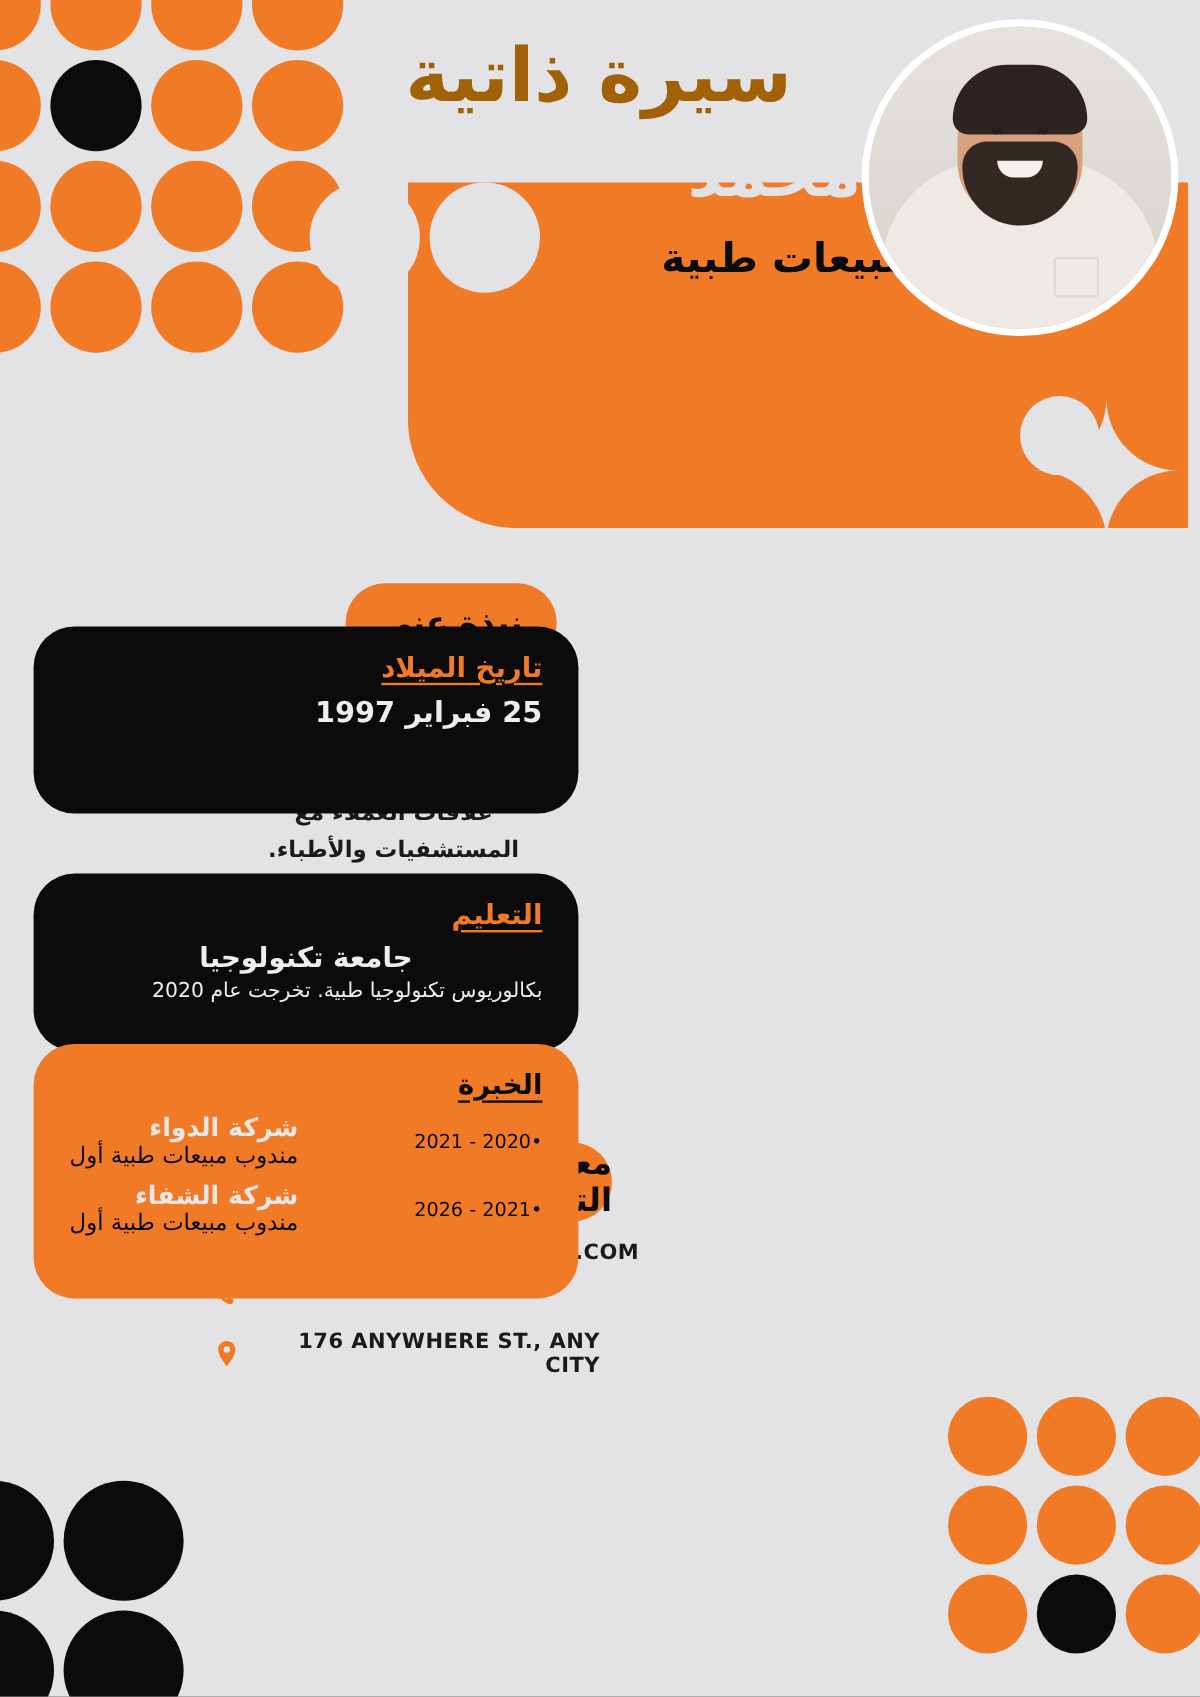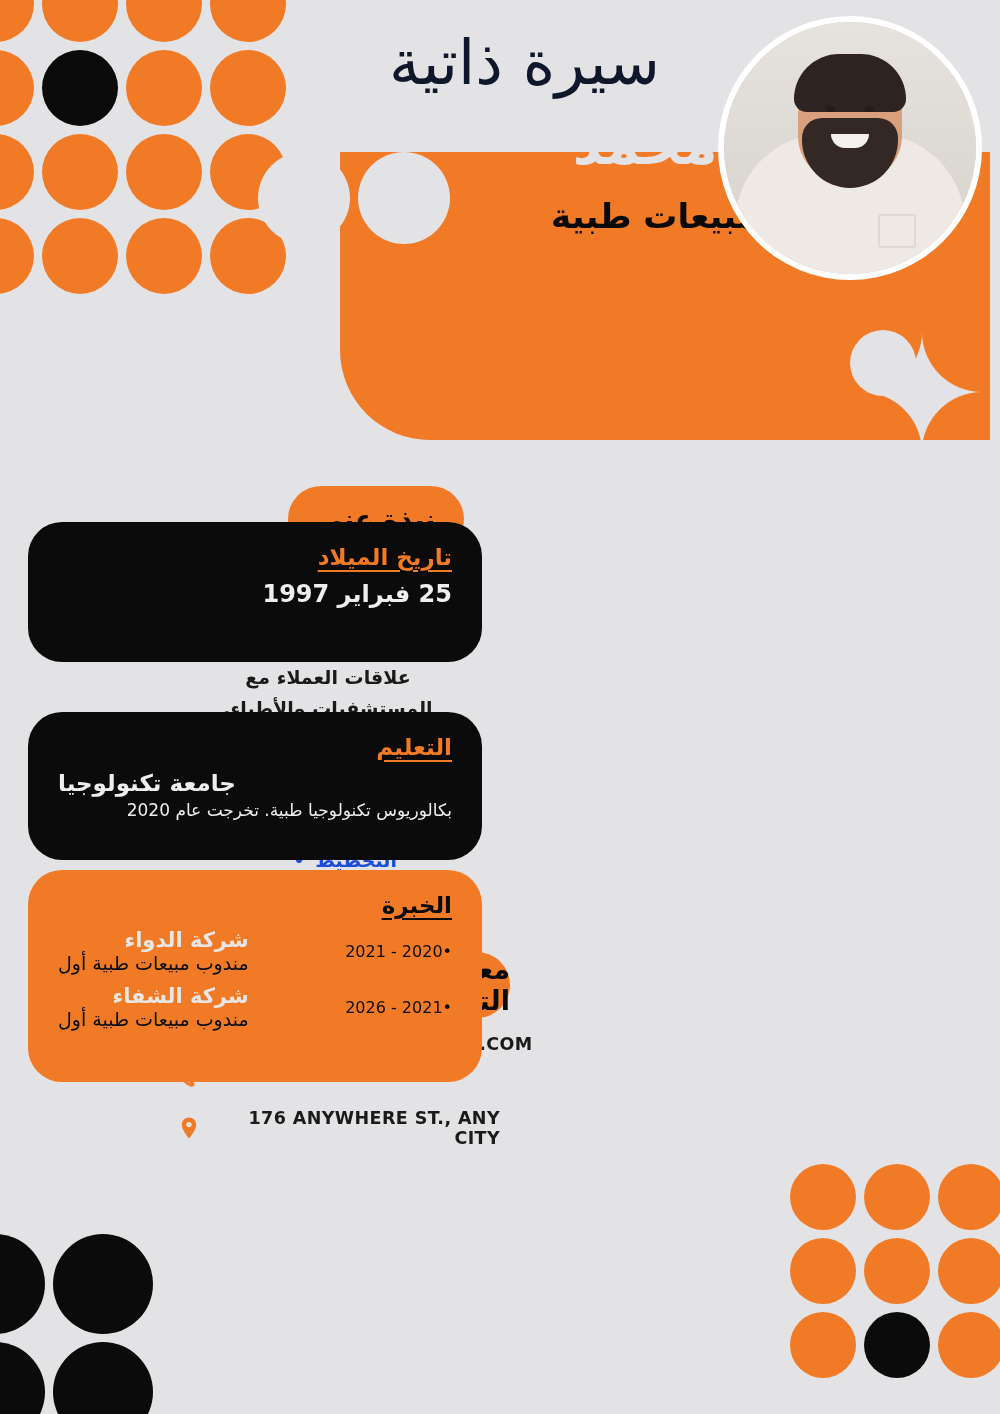--- a/index.html
+++ b/index.html
@@ -28,22 +28,22 @@
   .grid-tl { position: absolute; left: -42px; top: -34px; width: 320px; height: 320px; }
   .grid-br { position: absolute; right: -10px; bottom: 30px; width: 220px; height: 220px; }
   .grid-bl { position: absolute; left: -55px; bottom: -20px; width: 250px; height: 200px; }
 
   
   .title-cv {
     position: absolute;
     top: 26px;
     right: 340px;
     font-size: 62px;
-    font-weight: 400;
-    color: #0f172a;
+    font-weight: 700;
+    color: #a16207;
     letter-spacing: 0px;
     direction: rtl;
   }
 
   .photo-ring {
     position: absolute;
     top: 16px;
     right: 18px;
     width: 264px;
     height: 264px;
@@ -217,26 +217,26 @@
     text-align: right;
     text-decoration: underline;
     text-underline-offset: 5px;
     margin-bottom: 10px;
   }
   .card.dark .card-title { color: #f07a26; }
   .card.orange .card-title { color: #0b0b0b; }
 
   .card.dark .body { color: #efeeee; }
 
-  .birth-card { top: 522px; right: 518px; left: 28px; height: 140px; }
-  .edu-card   { top: 712px; right: 518px; left: 28px; height: 148px; }
+  .birth-card { top: 522px; right: 518px; left: 28px; height: 156px; }
+  .edu-card   { top: 728px; right: 518px; left: 28px; height: 148px; }
   .exp-card   { top: 870px; right: 518px; left: 28px; height: 212px; }
 
   .line-b { font-size: 24px; font-weight: 600; text-align: right; }
-  .edu-main { font-size: 23px; font-weight: 600; text-align: left; color:#efeeee;}
+  .edu-main { font-size: 23px; font-weight: 600; text-align: center; color:#efeeee;}
   .edu-sub  { font-size: 17px; font-weight: 500; text-align: right; color:#efeeee; margin-top: 4px;}
 
   .exp-item {
     display: flex;
     flex-direction: row;
     align-items: center;
     justify-content: space-between;
     margin-top: 10px;
   }
   .exp-left { text-align: right; }

